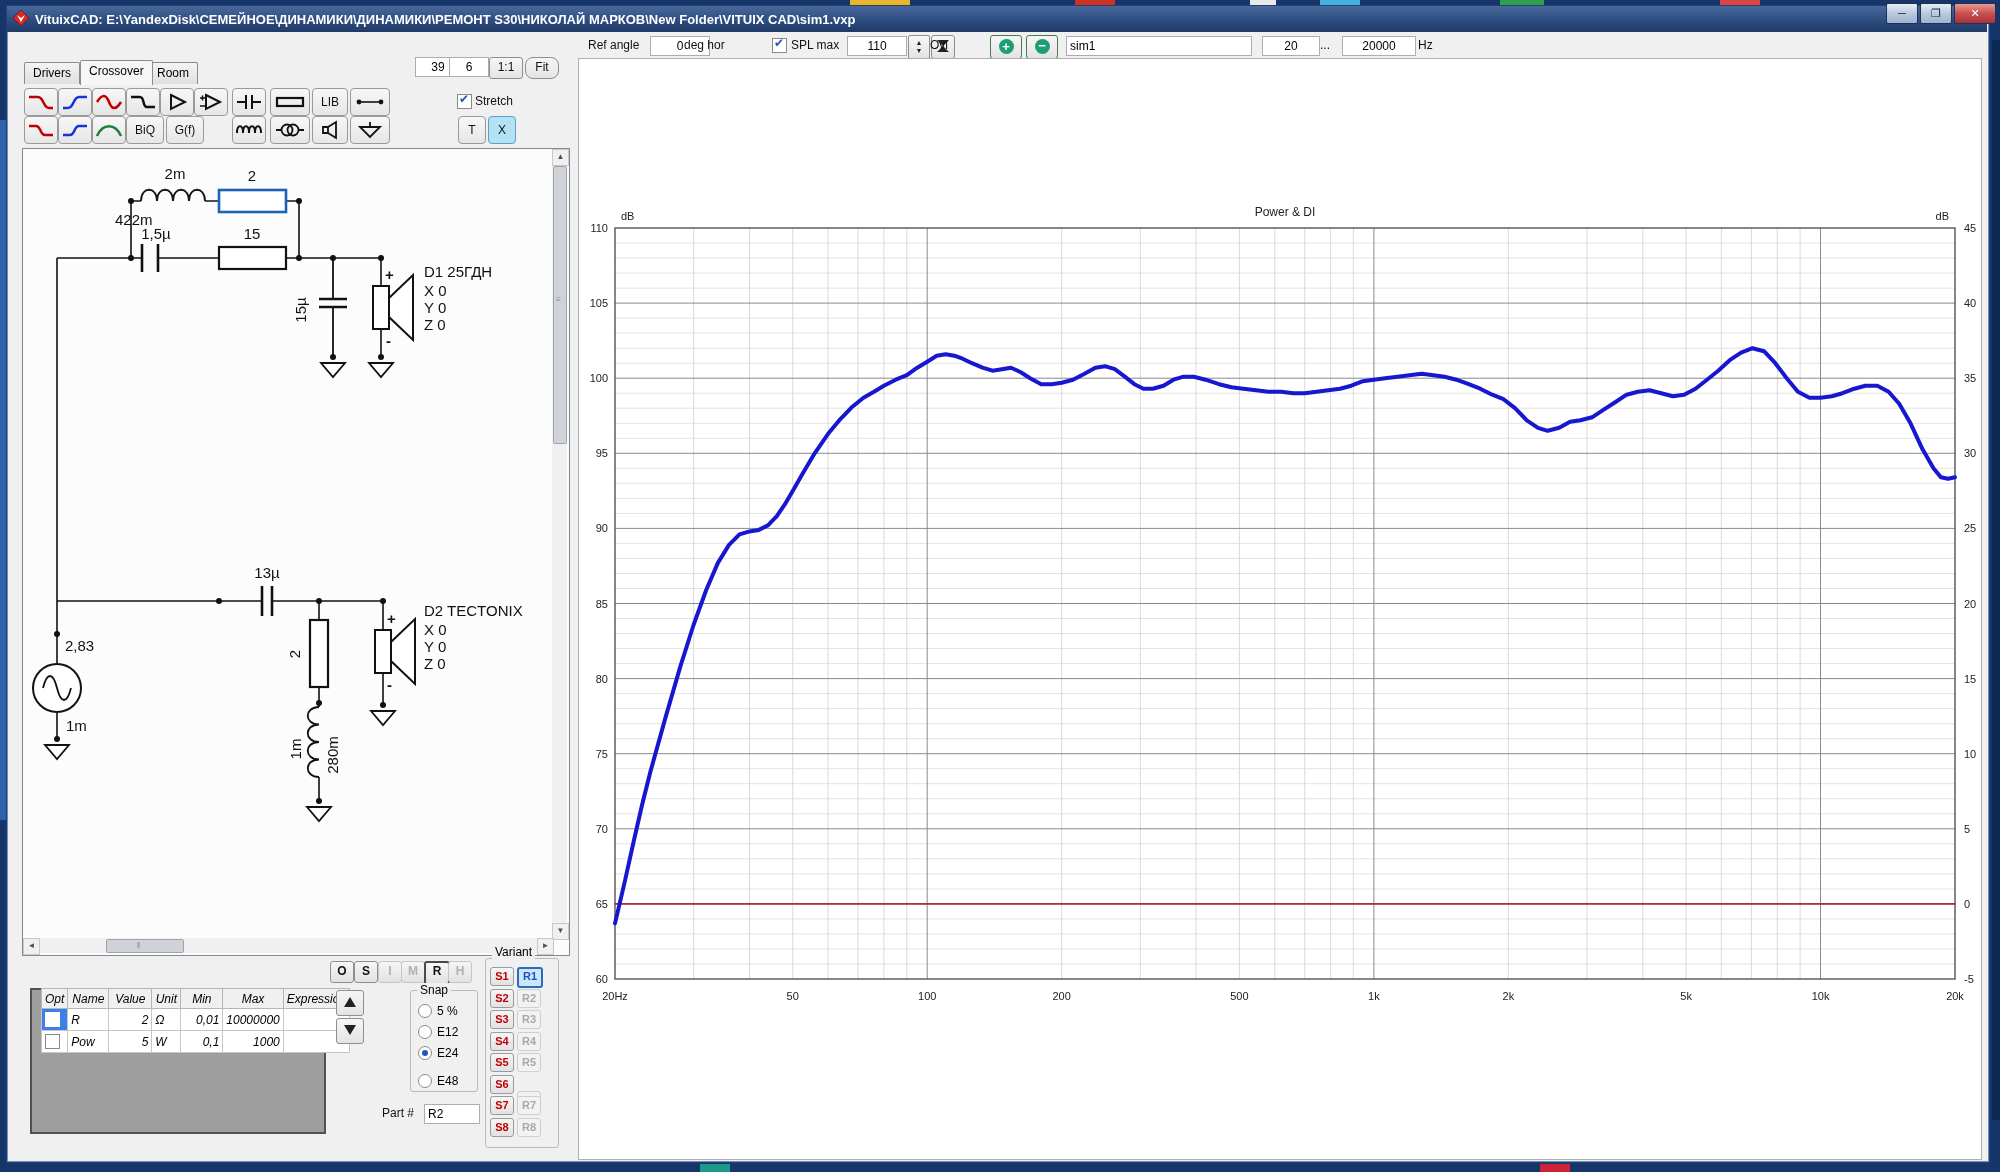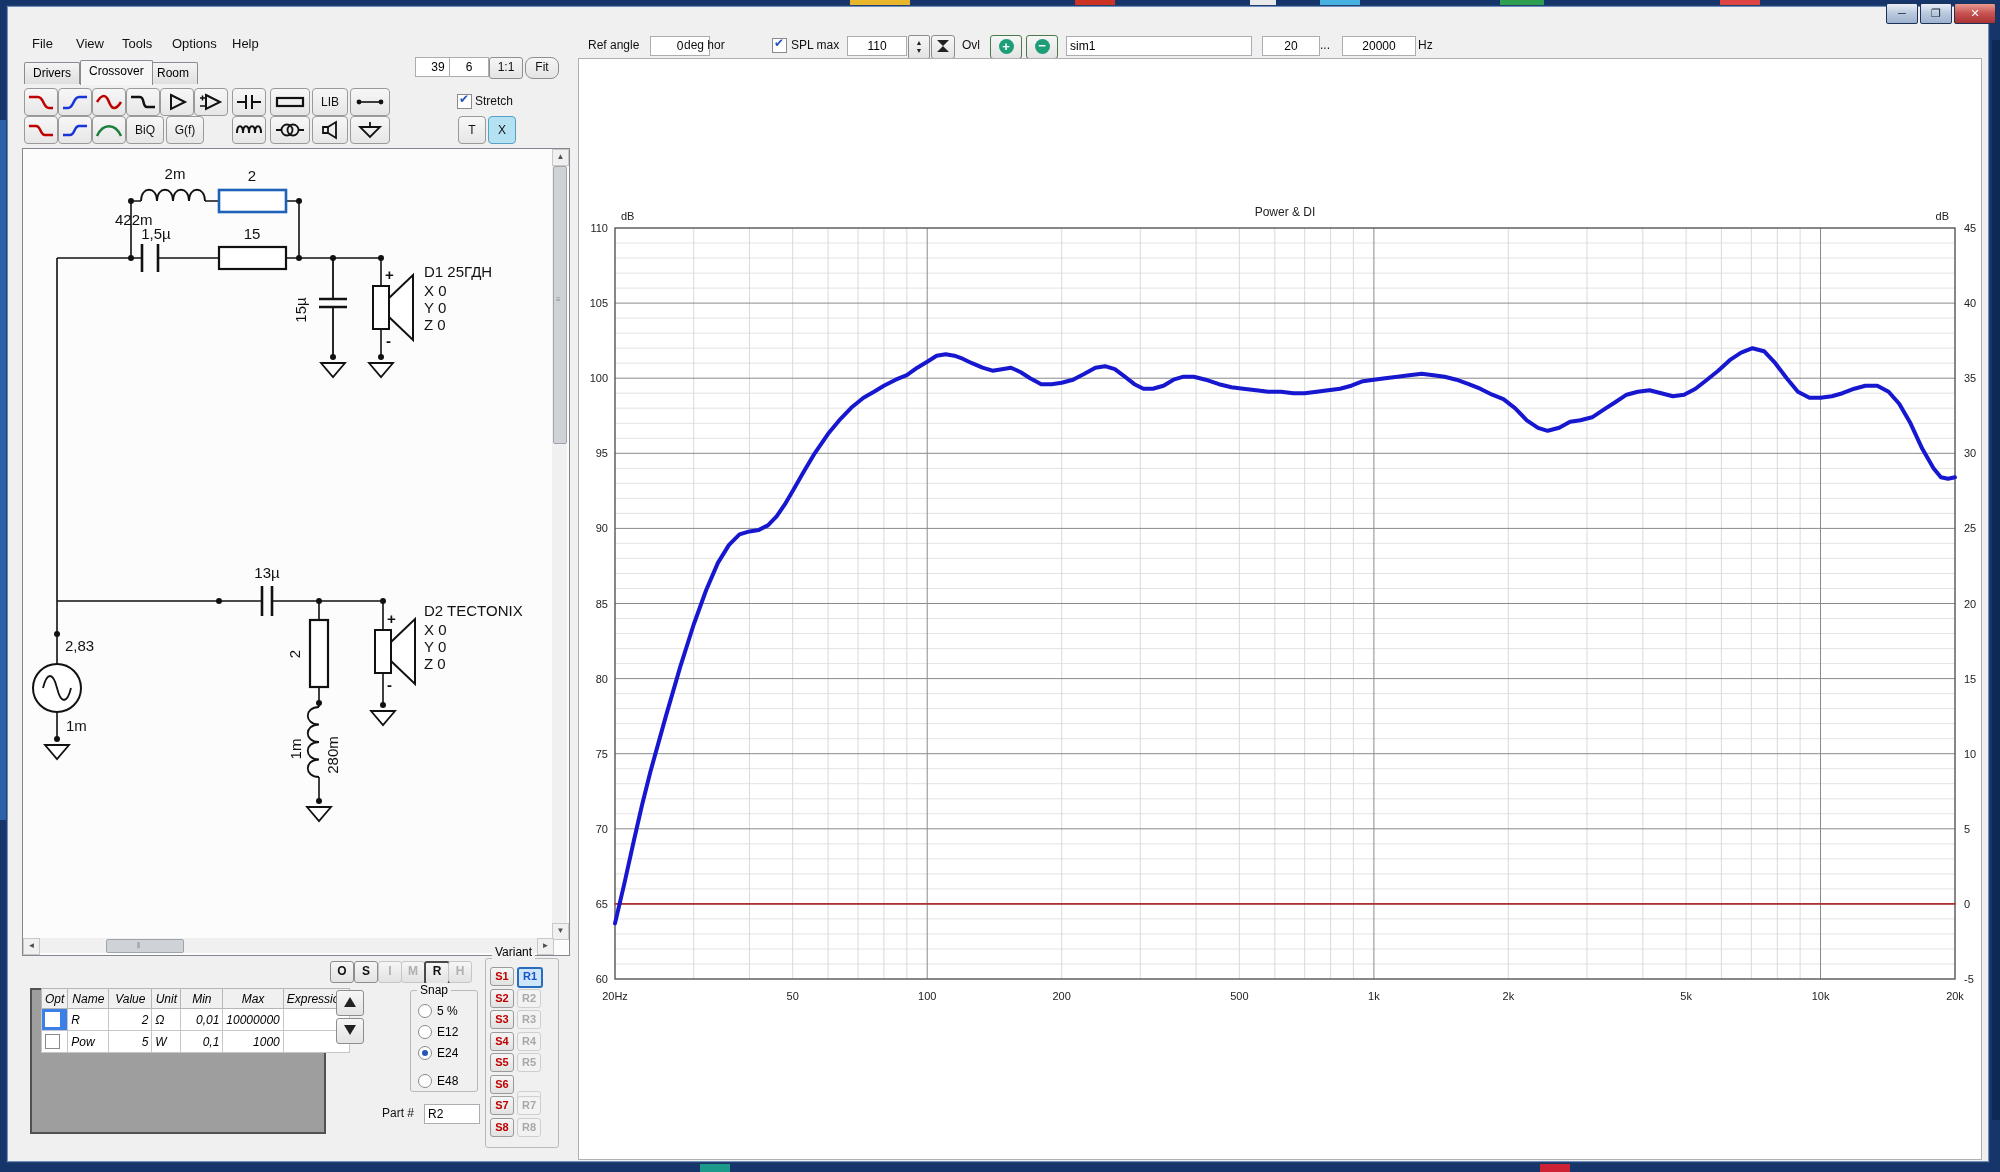--- a/index.html
+++ b/index.html
@@ -63,50 +63,52 @@
   <div class="blob" style="left:1320px;top:0;width:40px;height:6px;background:#46b1e1;"></div>
   <div class="blob" style="left:1500px;top:0;width:44px;height:6px;background:#2e9e4f;"></div>
   <div class="blob" style="left:1720px;top:0;width:40px;height:6px;background:#d44;"></div>
   <div class="blob" style="left:0;top:120px;width:6px;height:700px;background:#2e62a8;"></div>
   <div class="blob" style="left:1992px;top:40px;width:8px;height:1080px;background:#0d2a57;"></div>
   <div class="blob" style="left:700px;top:1164px;width:30px;height:8px;background:#1b9a8a;"></div>
   <div class="blob" style="left:1540px;top:1164px;width:30px;height:8px;background:#c23;"></div>
 
   <div class="window"></div>
 
+  <div class="titlebar">
+    <span class="ticon">
+      <svg width="16" height="16" viewBox="0 0 16 16">
+          <polygon points="8,0 16,8 8,16 0,8" fill="#d42a2a" stroke="#7e1414" stroke-width="1"></polygon>
+          <polygon points="4,5 8,12 12,5 8,8" fill="#fff"></polygon>
+        </svg>
+    </span>
+    <span>VituixCAD: E:\YandexDisk\СЕМЕЙНОЕ\ДИНАМИКИ\ДИНАМИКИ\РЕМОНТ S30\НИКОЛАЙ МАРКОВ\New Folder\VITUIX CAD\sim1.vxp</span>
+  </div>
   <div class="winbtns">
     <div class="winbtn">─</div>
     <div class="winbtn">❐</div>
     <div class="winbtn close">✕</div>
   </div>
 
-  <div class="menubar">
-    <div class="menuitem" style="left:14px;">File</div>
-    <div class="menuitem" style="left:58px;">View</div>
-    <div class="menuitem" style="left:104px;">Tools</div>
-    <div class="menuitem" style="left:154px;">Options</div>
-    <div class="menuitem" style="left:214px;">Help</div>
-  </div>
 
   <div class="lbl" style="left:588px;top:34px;">Ref angle</div>
   <input class="fld ctr" style="position: absolute; left: 650px; top: 36px; width: 52px;" readonly="" value="0">
   <div class="lbl" style="left:684px;top:34px;">deg hor</div>
   <span class="check on" style="position:absolute;left:772px;top:38px;"></span>
   <div class="lbl" style="left:791px;top:34px;">SPL max</div>
   <input class="fld ctr" style="position: absolute; left: 847px; top: 36px; width: 52px;" readonly="" value="110">
   <div class="spin" style="left:908px;top:35px;">
       <span>▲</span>
       <span>▼</span>
     </div>
   <div class="btn" style="left:931px;top:35px;width:22px;height:22px;">
     <svg width="14" height="14" viewBox="0 0 14 14" style="margin-top:3px;">
         <path d="M1,1 H13 L7,7 Z M1,13 H13 L7,7 Z" fill="#222"></path>
       </svg>
   </div>
-  <div class="lbl" style="left:962px;top:34px;text-align:center;">Ovl</div>
+  <div class="lbl" style="left:930px;top:34px;text-align:center;">Ovl</div>
   <div class="btn" style="left:990px;top:35px;width:30px;height:22px;border-color:#4a7a4a;">
     <span style="display:inline-block;width:15px;height:15px;border-radius:50%;background:#1e9e77;color:#fff;font-weight:bold;font-size:13px;line-height:15px;margin-top:3px;">+</span>
   </div>
   <div class="btn" style="left:1026px;top:35px;width:30px;height:22px;border-color:#4a7a4a;">
     <span style="display:inline-block;width:15px;height:15px;border-radius:50%;background:#1e9e77;color:#fff;font-weight:bold;font-size:13px;line-height:14px;margin-top:3px;">−</span>
   </div>
   <input class="fld" style="position: absolute; left: 1066px; top: 36px; width: 178px;" readonly="" value="sim1">
   <input class="fld ctr" style="position: absolute; left: 1262px; top: 36px; width: 50px;" readonly="" value="20">
   <div class="lbl" style="left:1320px;top:34px;">...</div>
   <input class="fld ctr" style="position: absolute; left: 1342px; top: 36px; width: 66px;" readonly="" value="20000">

